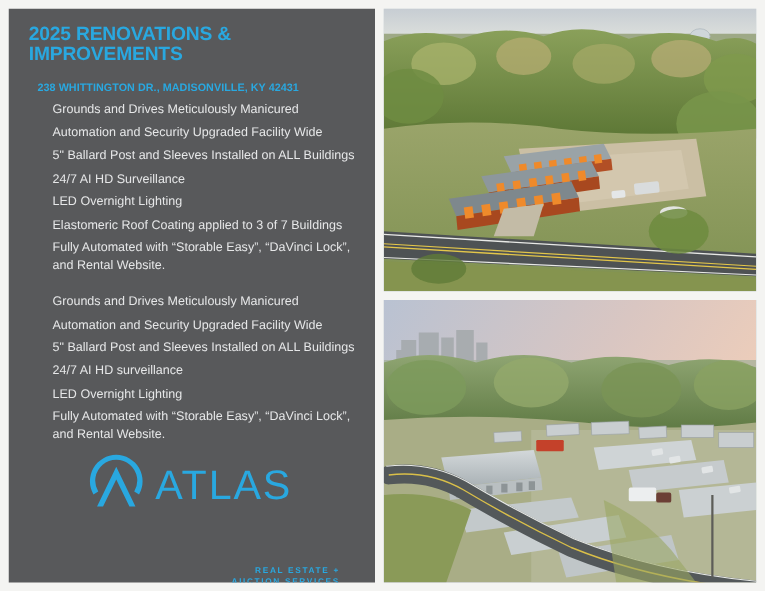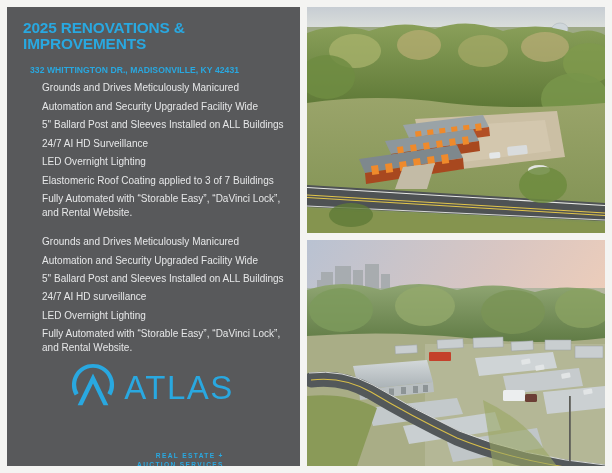--- a/index.html
+++ b/index.html
@@ -26,21 +26,20 @@
   
   .info-panel {
     position: relative;
     width: 293px;
     height: 459px;
     background: #58595b;
     padding: 13px 14px 0 14px;
     display: flex;
     flex-direction: column;
     overflow: hidden;
-    align-items: center;
   }
 
   .panel-title {
     color: #29a8e0;
     font-size: 15.4px;
     font-weight: bold;
     letter-spacing: -0.15px;
     line-height: 1.05;
     margin-bottom: 13px;
     padding-left: 2px;
@@ -128,21 +127,21 @@
 </head>
 <body>
 
 <div class="page">
 
   <section class="info-panel">
 
     <h1 class="panel-title">2025 RENOVATIONS &amp; IMPROVEMENTS</h1>
 
     <div class="section">
-      <div class="section-address">332 WHITTINGTON DR., MADISONVILLE, KY 42431</div>
+      <div class="section-address">238 WHITTINGTON DR., MADISONVILLE, KY 42431</div>
       <ul class="bullets">
         <li>Grounds and Drives Meticulously Manicured</li>
         <li>Automation and Security Upgraded Facility Wide</li>
         <li>5" Ballard Post and Sleeves Installed on ALL Buildings</li>
         <li>24/7 AI HD Surveillance</li>
         <li>LED Overnight Lighting</li>
         <li>Elastomeric Roof Coating applied to 3 of 7 Buildings</li>
         <li>Fully Automated with “Storable Easy”, “DaVinci Lock”, and Rental Website.</li>
       </ul>
     </div>

